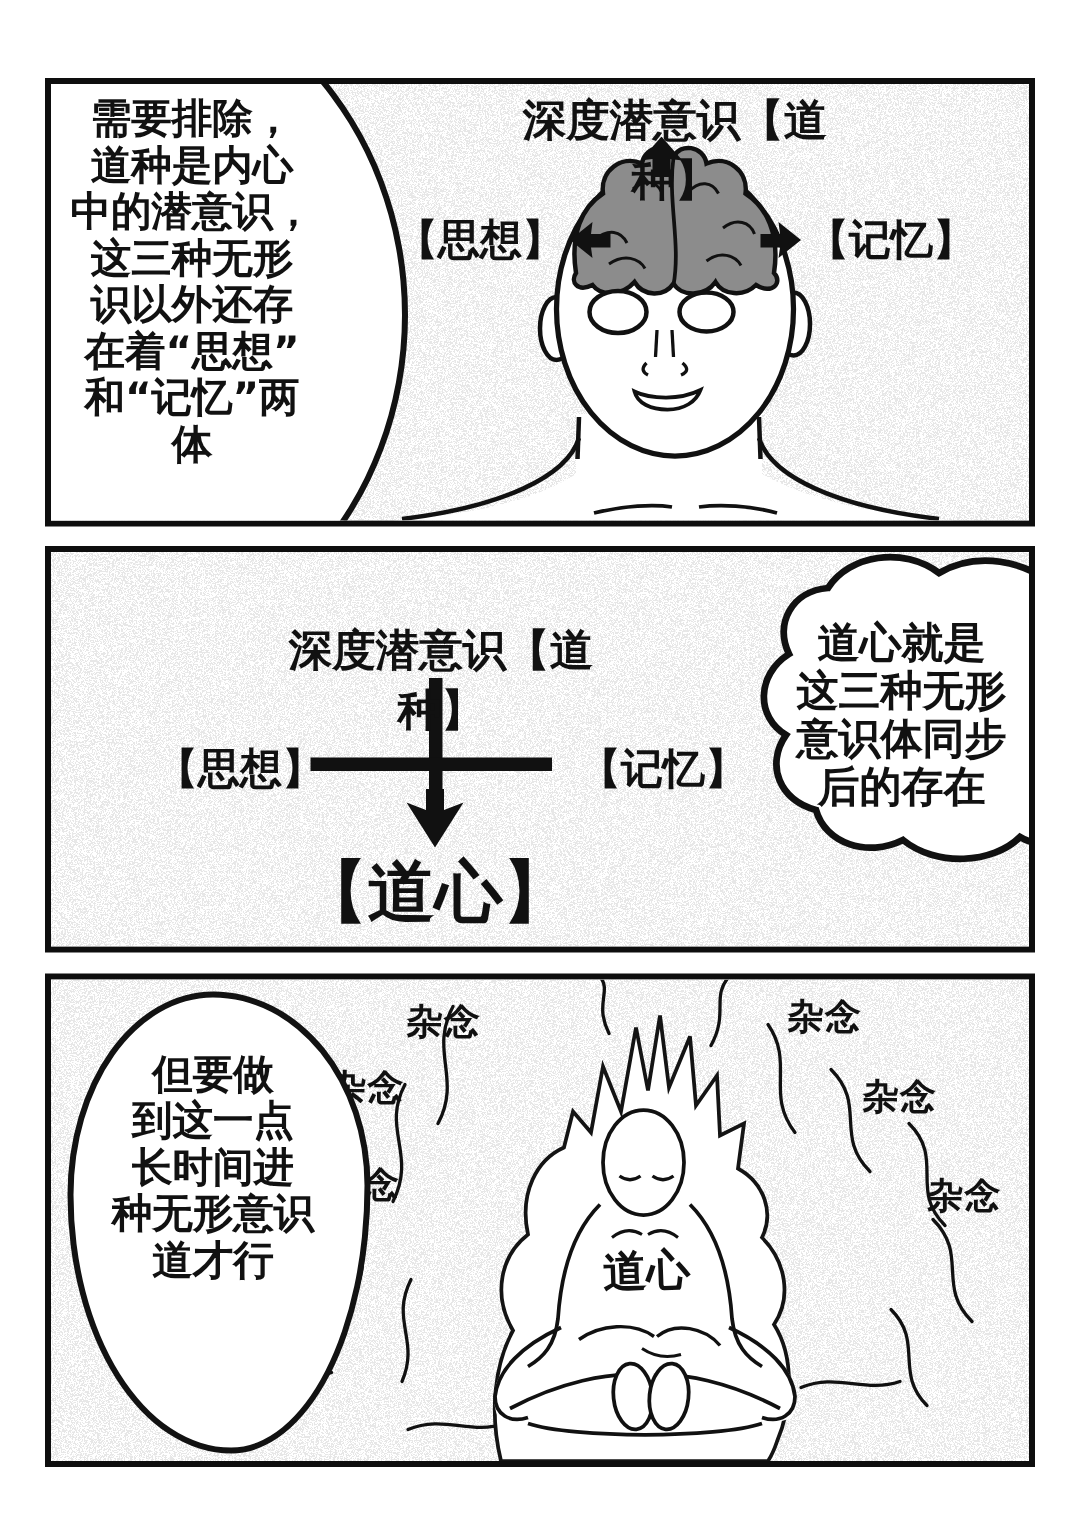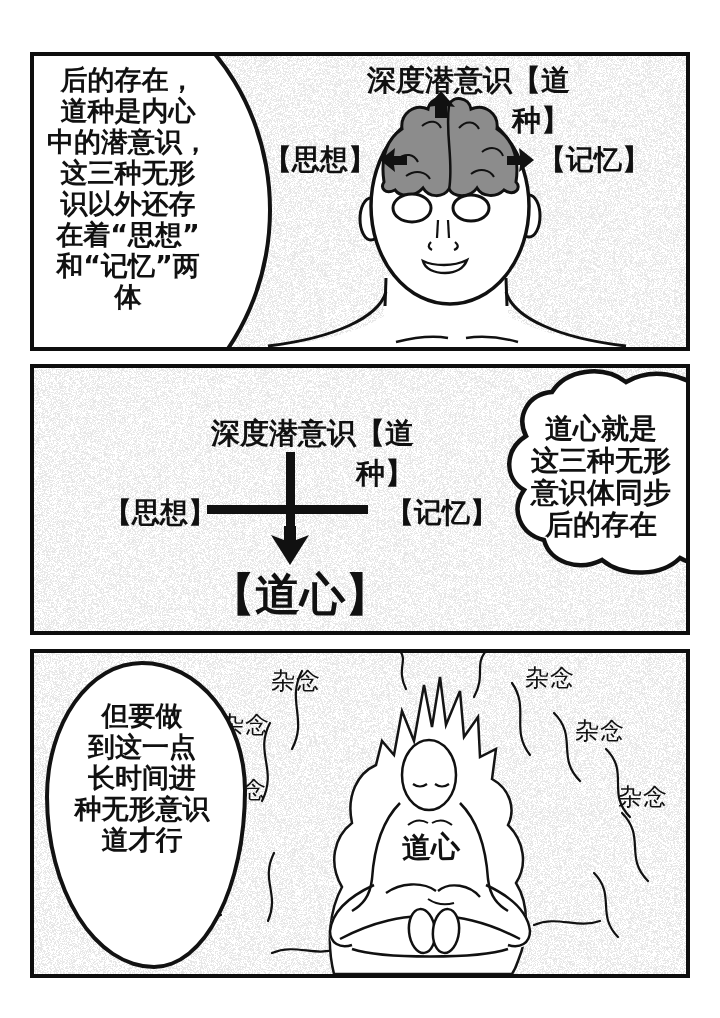--- a/index.html
+++ b/index.html
@@ -21,25 +21,25 @@
   .bubble-p3{left:11px;top:8px;width:194px;height:300px;
              border-radius:48% 52% 46% 54% / 44% 42% 58% 56%;}
   .bubble-text{position:absolute;display:flex;flex-direction:column;align-items:center;}
   .bt-p1{left:6px;top:9px;width:176px;font-size:27px;}
   .bt-p1 span{display:block;height:31px;}
   .bt-p3{left:16px;top:48px;width:184px;font-size:27px;}
   .bt-p3 span{display:block;height:31px;font-family:Liberation Serif, serif;}
   .bt-p2{left:478px;top:45px;width:178px;font-size:28px;}
   .bt-p2 span{display:block;height:32px;}
   
-  .lbl{position:absolute;font-weight:bold;text-align:right;}
+  .lbl{position:absolute;font-weight:bold;}
   .arrow-icon{display:inline-block;vertical-align:middle;}
   .label-row{position:absolute;display:flex;align-items:center;gap:4px;}
   .chest{position:absolute;font-weight:bold;font-size:29px;transform:rotate(-2deg);}
-  .distraction{position:absolute;font-weight:normal;font-size:24px;letter-spacing:1px;}
+  .distraction{position:absolute;font-weight:bold;font-size:24px;letter-spacing:1px;}
 </style>
 </head>
 <body>
 
 <div class="page">
 
   <div class="panel panel-1">
     <svg class="noise" aria-hidden="true">
       <filter id="nz1" x="0" y="0" width="100%" height="100%">
         <feTurbulence type="fractalNoise" baseFrequency="0.8" numOctaves="2" stitchTiles="stitch"></feTurbulence>
@@ -99,21 +99,21 @@
         <path d="M404,164 L403,182" fill="none" stroke="#111" stroke-width="2.2"></path>
         <path d="M414,164 L415,182" fill="none" stroke="#111" stroke-width="2.2"></path>
         <path d="M397,186 q-5,5 1,8" fill="none" stroke="#111" stroke-width="2.2"></path>
         <path d="M421,186 q6,5 -1,8" fill="none" stroke="#111" stroke-width="2.2"></path>
       </g>
       <path d="M389,205 C391,213 400,217 411,217 C422,217 430,212 433,204 C425,208 418,209 410,209 C402,209 395,208 389,205 Z" fill="#fff" stroke="#111" stroke-width="2.5"></path>
     </svg>
 
     <div class="bubble bubble-p1"></div>
     <div class="bubble-text bt-p1 zh">
-      <span>后的存在，</span>
+      <span>需要排除，</span>
       <span>道种是内心</span>
       <span>中的潜意识，</span>
       <span>这三种无形</span>
       <span>识以外还存</span>
       <span>在着“思想”</span>
       <span>和“记忆”两</span>
       <span>体</span>
     </div>
 
     <div class="lbl center" style="left:296px;top:5px;width:240px;font-size:29px;">深度潜意识【道种】</div>

